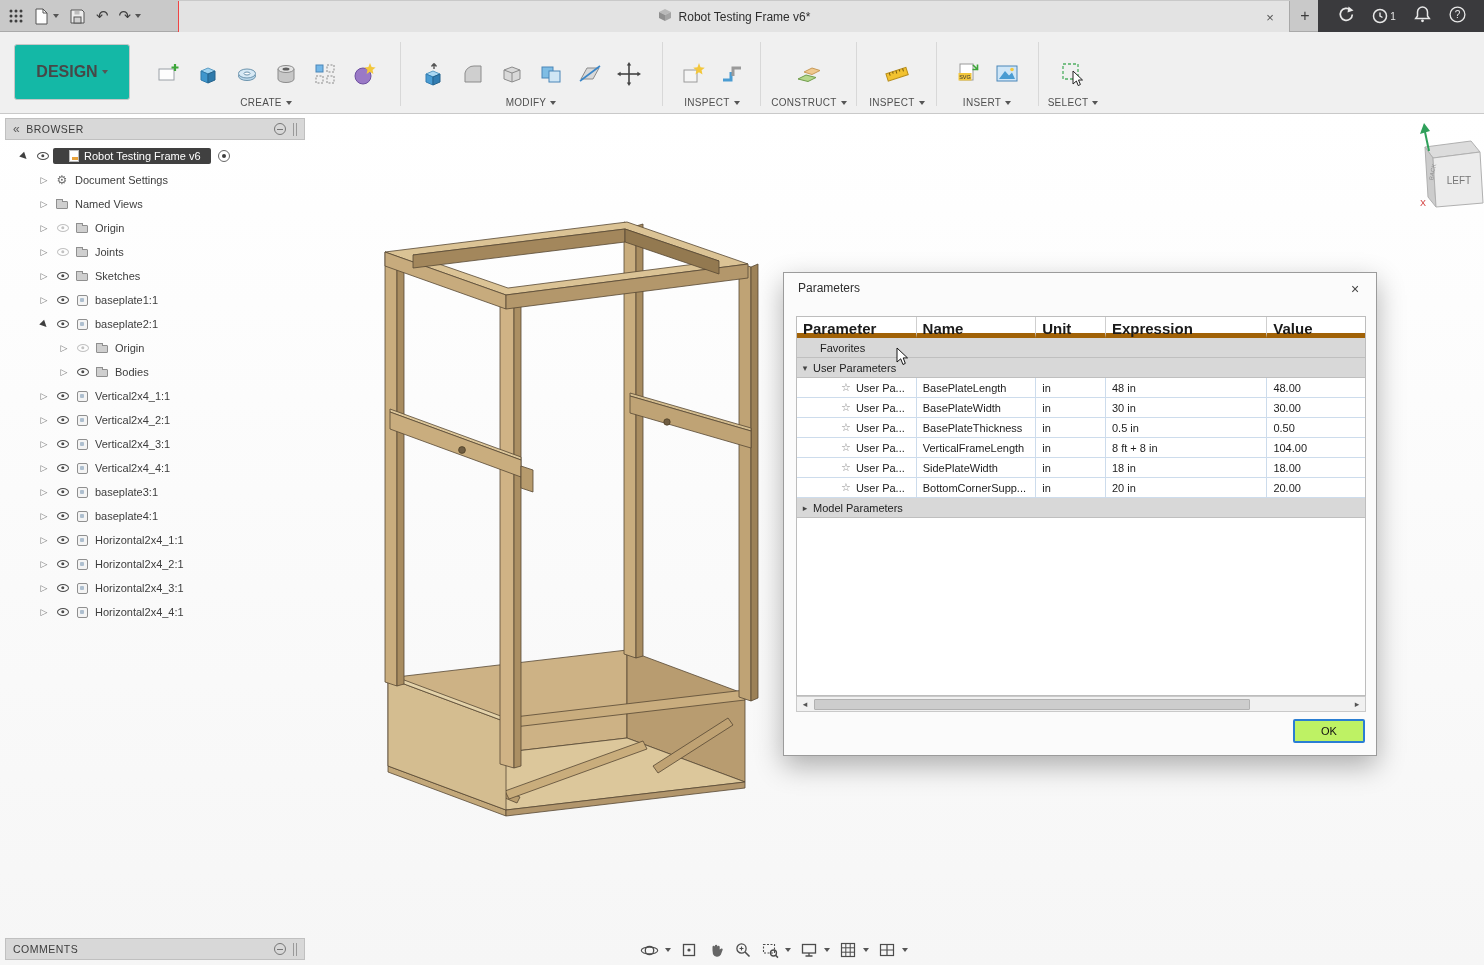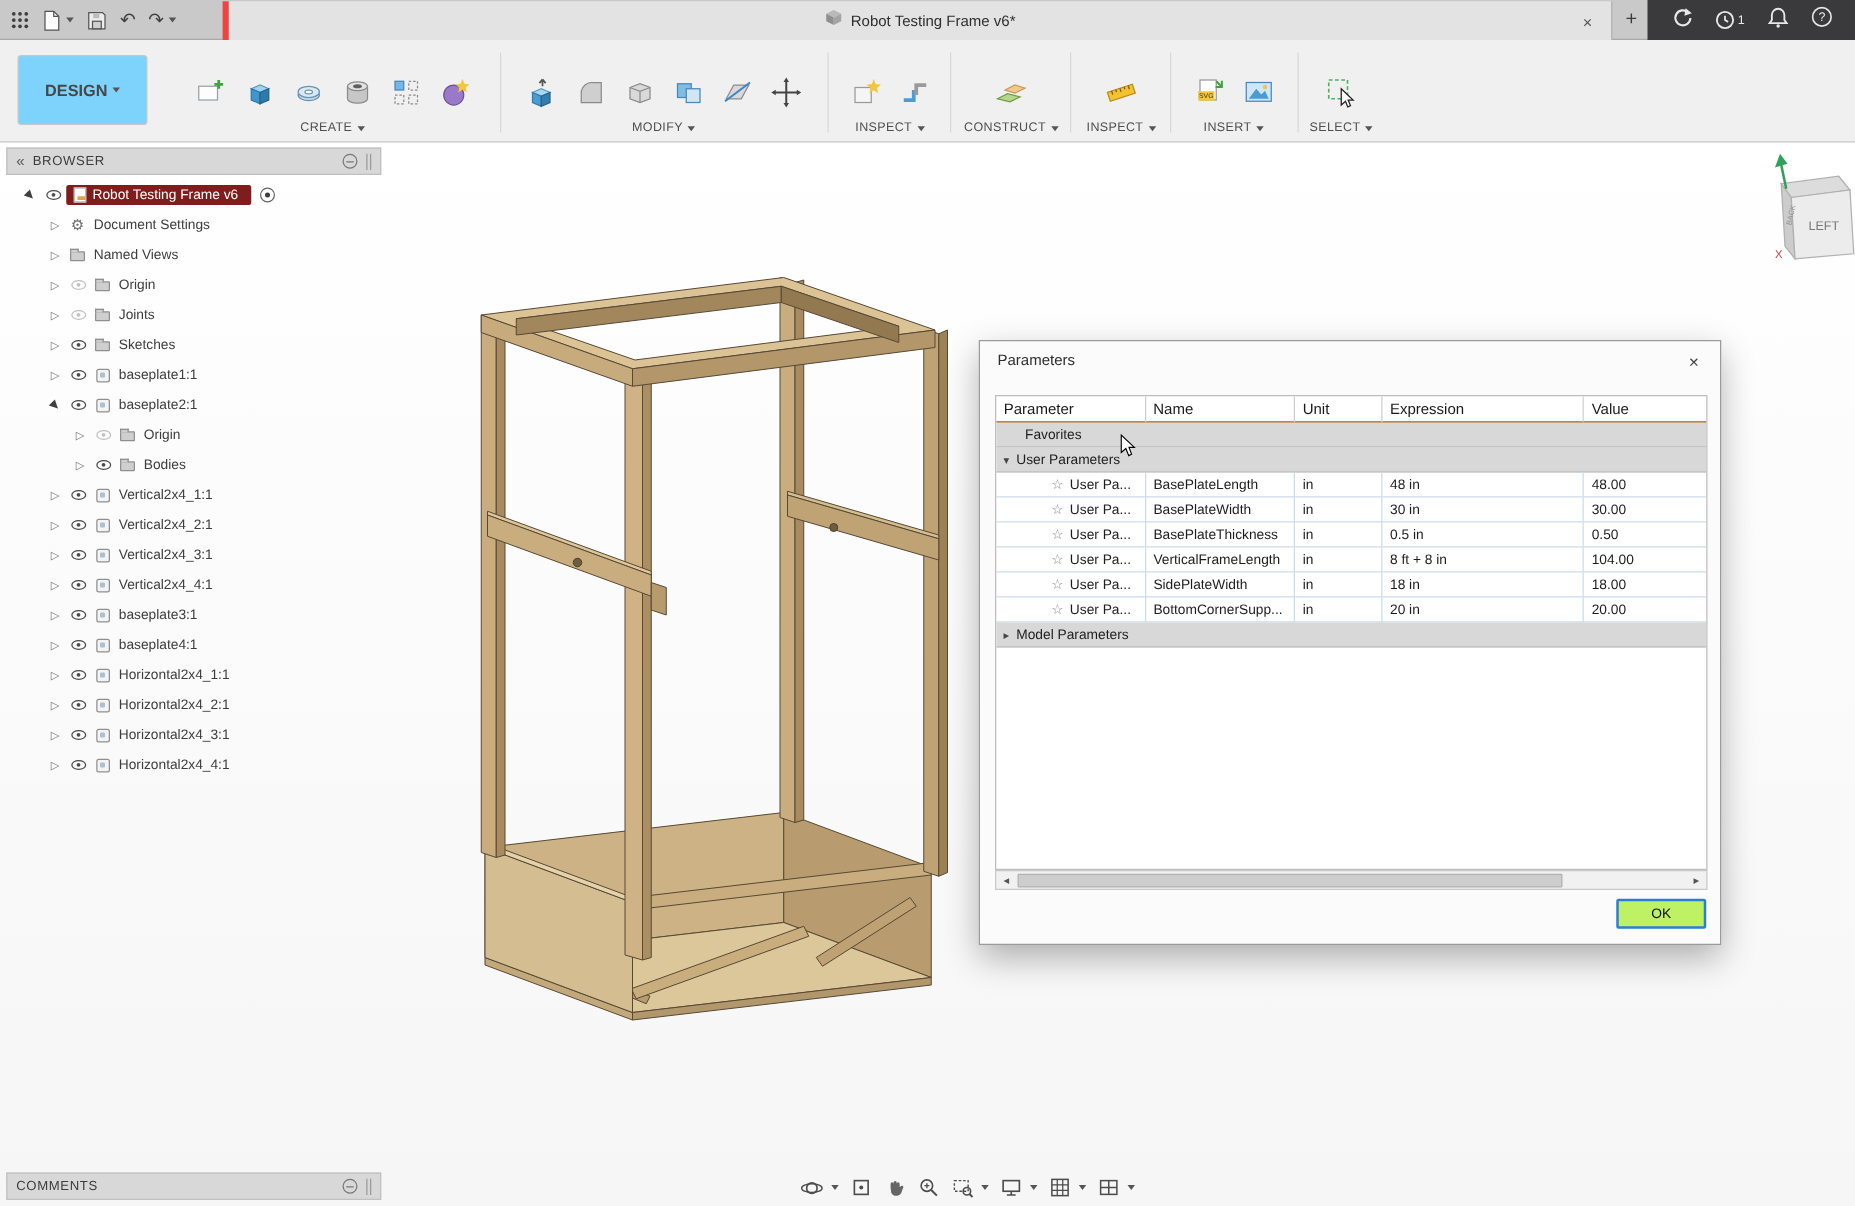--- a/index.html
+++ b/index.html
@@ -2,30 +2,30 @@
 <html><head>
 <meta charset="utf-8">
 <style>
   *{box-sizing:border-box;margin:0;padding:0}
   html,body{width:1484px;height:965px;overflow:hidden;font-family:"Liberation Sans",sans-serif;background:#fff;position:relative}
 
   
   #titlebar{position:absolute;left:0;top:0;width:1484px;height:32px;background:#c9c9c9;border-bottom:1px solid #a9a9a9;z-index:6}
   .qat{position:absolute;top:0;height:32px;display:flex;align-items:center;gap:10px;left:8px}
   .tbicon{display:flex;align-items:center;justify-content:center;color:#3f3f3f;font-size:15px;height:26px}
-  #doc-tab{position:absolute;left:178px;top:1px;width:1112px;height:31px;background:#e3e3e3;border-left:5px solid #ef4444;border-right:1px solid #a8a8a8;display:flex;align-items:center;justify-content:center;gap:7px}
+  #doc-tab{position:absolute;left:178px;top:1px;width:1112px;height:31px;background:#e3e3e3;border-left:1px solid #ef4444;border-right:1px solid #a8a8a8;display:flex;align-items:center;justify-content:center;gap:7px}
   #doc-tab .title{font-size:12px;color:#2e2e2e}
   #tab-close{position:absolute;right:10px;top:7px;font-size:13px;color:#555;width:18px;height:18px;display:flex;align-items:center;justify-content:center}
   #new-tab{position:absolute;left:1294px;top:5px;width:22px;height:22px;display:flex;align-items:center;justify-content:center;font-size:16px;color:#3c3c3c}
   #tb-right{position:absolute;left:1318px;top:0;width:166px;height:32px;background:#3a3a3d;display:flex;align-items:center;justify-content:space-evenly}
   .badge1{color:#e8e8e8;font-size:10px;margin-left:2px}
 
   
   #ribbon{position:absolute;left:0;top:32px;width:1484px;height:82px;background:#f0f0f0;border-bottom:1px solid #c9c9c9;z-index:6}
-  #design-btn{position:absolute;left:14px;top:12px;width:104px;height:56px;background:#7dd3fc;border:1px solid #c7c7c7;border-radius:3px;display:flex;align-items:center;justify-content:center;font-size:13px;font-weight:bold;color:#474747}
+  #design-btn{position:absolute;left:14px;top:12px;width:116px;height:56px;background:#14b8a6;border:1px solid #c7c7c7;border-radius:3px;display:flex;align-items:center;justify-content:center;font-size:16px;font-weight:bold;color:#474747}
   .rtabs{position:absolute;left:138px;top:0;display:flex;height:20px}
   .rtab{padding:0 15px;font-size:11px;color:#5a5a5a;display:flex;align-items:center;letter-spacing:.2px}
   .rtab.active{color:#141414;box-shadow:inset 0 -3px 0 #0696d7}
   .rgroup{position:absolute;top:21px;display:flex;flex-direction:column;align-items:center}
   .ricons{display:flex;align-items:center;gap:3px;height:42px}
   .ricon{width:36px;height:38px;display:flex;align-items:center;justify-content:center}
   .rlabel{font-size:10px;color:#4f4f4f;margin-top:2px;display:flex;align-items:center;letter-spacing:.3px}
   .rdiv{position:absolute;top:10px;height:64px;width:1px;background:#d8d8d8}
   .caret{display:inline-block;width:0;height:0;border-left:3.5px solid transparent;border-right:3.5px solid transparent;border-top:4px solid #555;margin-left:4px;vertical-align:middle}
 
@@ -47,36 +47,36 @@
   .bic{width:18px;flex:none;display:flex;justify-content:center;align-items:center;color:#6e6e6e;font-size:12px}
   .blb{margin-left:4px;white-space:nowrap}
   .foldcss{position:relative;width:12px;height:8px;background:#cfcfcf;border:1px solid #8f8f8f;border-radius:1px;margin-top:2px}
   .foldcss::before{content:"";position:absolute;left:-1px;top:-3.4px;width:5px;height:2px;background:#cfcfcf;border:1px solid #8f8f8f;border-bottom:none}
   .compcss{position:relative;width:11px;height:11px;background:#f4f4f4;border:1px solid #8f8f8f;border-radius:2px}
   .compcss::after{content:"";position:absolute;left:2.5px;top:2.5px;right:2.5px;bottom:2.5px;background:#aebfcf;border-radius:1px}
   .doccss{position:relative;width:10px;height:12px;background:#fff;border:1px solid #bbb}
   .doccss::after{content:"";position:absolute;left:1.5px;top:5.5px;width:6px;height:3.5px;background:#e8a33d}
   .radiocss{width:12px;height:12px;border:1.4px solid #666;border-radius:50%;background:#fff;position:relative;margin-left:7px;flex:none}
   .radiocss::after{content:"";position:absolute;left:50%;top:50%;width:4px;height:4px;transform:translate(-50%,-50%);background:#3d3d3d;border-radius:50%}
-  .hl{display:flex;align-items:flex-start;gap:5px;background:#7f1d1d;color:#fff;border-radius:2px;padding:2px 10px 2px 6px}
+  .hl{display:flex;align-items:flex-start;gap:5px;background:#404040;color:#fff;border-radius:2px;padding:2px 10px 2px 16px}
   .mincircle{width:12px;height:12px;border:1.2px solid #777;border-radius:50%;position:relative;flex:none}
   .mincircle::after{content:"";position:absolute;left:2.2px;top:4.6px;width:5.4px;height:1.4px;background:#777}
   .grip{width:4px;height:13px;border-left:1px solid #9a9a9a;border-right:1px solid #9a9a9a;margin-left:7px;flex:none}
   .collapse-glyph{font-size:12px;color:#5a5a5a;margin-right:6px}
 
   
   #comments{position:absolute;left:5px;top:938px;width:300px;height:24px;z-index:4}
 
   
   #dialog{position:absolute;left:783px;top:272px;width:594px;height:484px;background:#fbfbfb;border:1px solid #9b9b9b;box-shadow:0 10px 26px rgba(0,0,0,.3);z-index:8}
   #dlg-title{position:absolute;left:0;top:0;width:100%;height:30px;display:flex;align-items:center;padding:0 14px;font-size:12px;color:#2e2e2e}
   #dlg-close{position:absolute;right:12px;top:7px;font-size:14px;color:#444;width:18px;height:18px;display:flex;align-items:center;justify-content:center}
   #ptable{position:absolute;left:12px;top:43px;width:570px;height:380px;background:#fff;border:1px solid #bdbdbd;overflow:hidden}
   .phead{display:flex;height:21px}
-  .phc{font-size:12px;font-weight:normal;color:#1a1a1a;padding:3px 0 0 6px;border-right:1px solid #cfcfcf;border-bottom:1px solid #a16207}
+  .phc{font-size:15px;font-weight:bold;color:#1a1a1a;padding:3px 0 0 6px;border-right:1px solid #cfcfcf;border-bottom:5px solid #a16207}
   .prow{display:flex;height:20px;font-size:11px;color:#1d1d1d;align-items:center}
   .sec{background:#d8d8d8;border-bottom:1px solid #bfbfbf}
   .sec .chv{width:16px;text-align:center;color:#444;font-size:9px}
   .data{border-bottom:1px solid #cddcec}
   .pc{height:20px;display:flex;align-items:center;padding-left:6px;border-right:1px solid #cddcec;overflow:hidden;white-space:nowrap}
   .c1{width:120px}.c2{width:120px}.c3{width:70px}.c4{width:162px}.c5{width:98px;border-right:none}
   .star{color:#8a8a8a;margin-right:5px;font-size:11px}
   #hscroll{position:absolute;left:12px;top:423px;width:570px;height:16px;background:#f1f1f1;border:1px solid #c9c9c9;display:flex;align-items:center}
   .sarrow{width:16px;height:14px;display:flex;align-items:center;justify-content:center;font-size:9px;color:#555}
   #hthumb{position:absolute;left:17px;top:2px;width:436px;height:11px;background:#cdcdcd;border:1px solid #b2b2b2;border-radius:1px}

